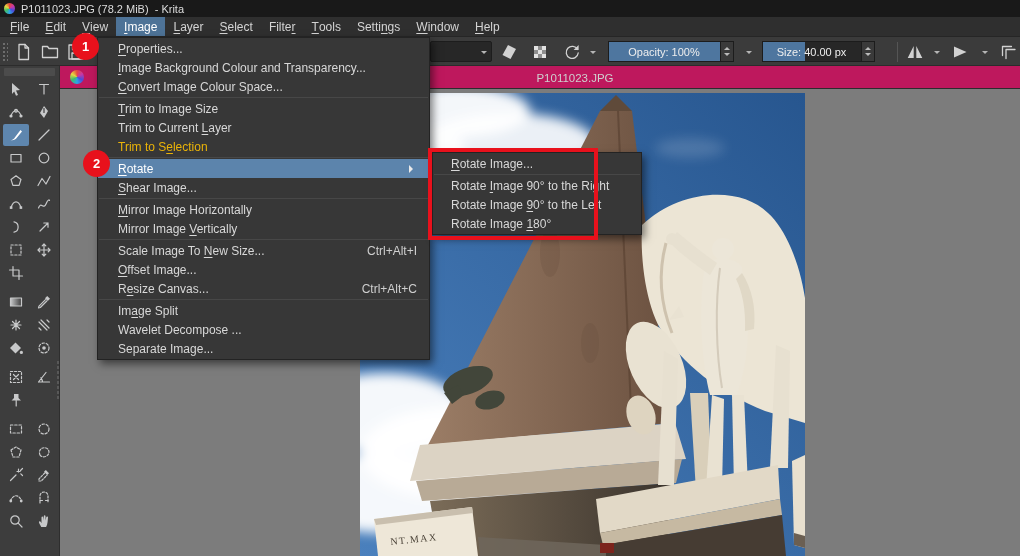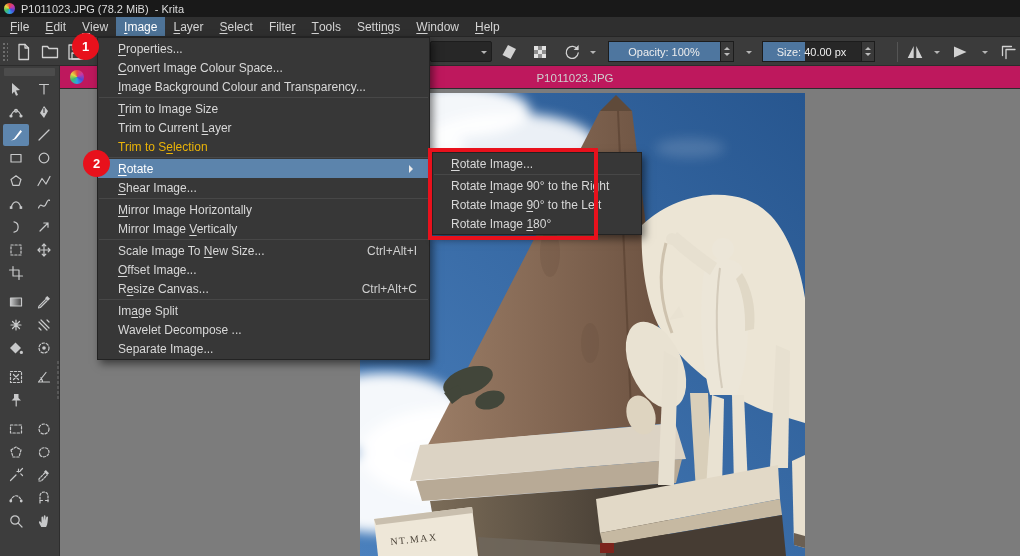--- a/index.html
+++ b/index.html
@@ -503,24 +503,24 @@
         <text x="30" y="449" font-size="10" letter-spacing="1.5" fill="#4a4237" font-family="Liberation Serif, serif" transform="rotate(-6 60 444)">NT.MAX</text>
       </g>
     </svg>
   </div>
 
   <div class="menupanel">
     <div class="mi">
         <span class="ml"><u>P</u>roperties...</span>
       </div>
     <div class="mi">
+        <span class="ml"><u>I</u>mage Background Colour and Transparency...</span>
+      </div>
+    <div class="mi">
         <span class="ml"><u>C</u>onvert Image Colour Space...</span>
-      </div>
-    <div class="mi">
-        <span class="ml"><u>I</u>mage Background Colour and Transparency...</span>
       </div>
     <div class="msep"></div>
     <div class="mi">
         <span class="ml"><u>T</u>rim to Image Size</span>
       </div>
     <div class="mi">
         <span class="ml">Trim to Current <u>L</u>ayer</span>
       </div>
     <div class="mi disabled">
         <span class="ml">Trim to S<u>e</u>lection</span>

